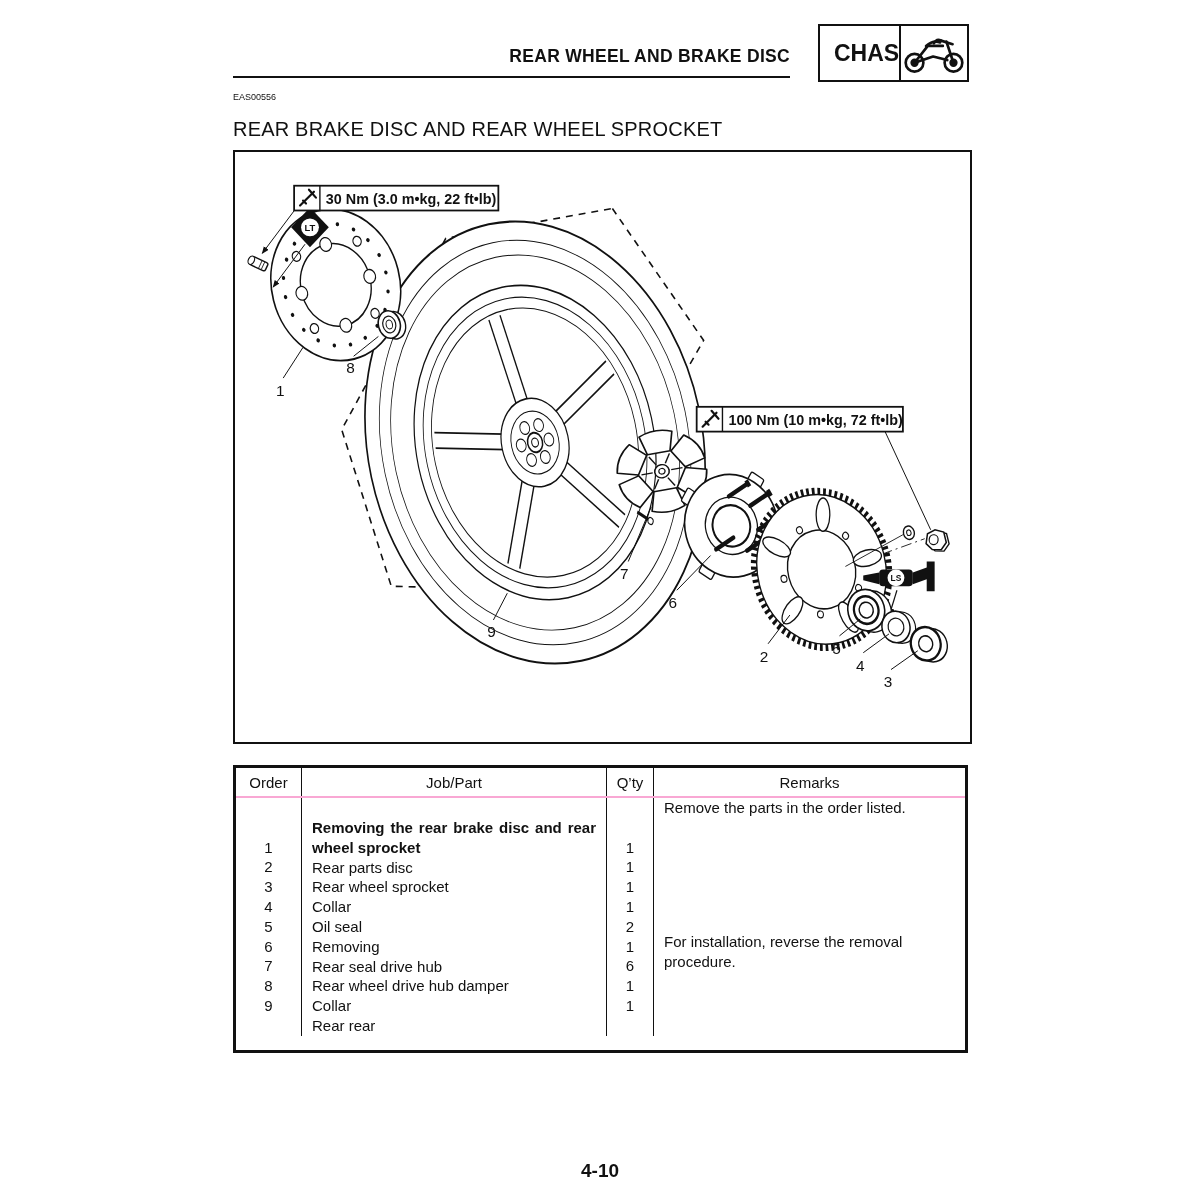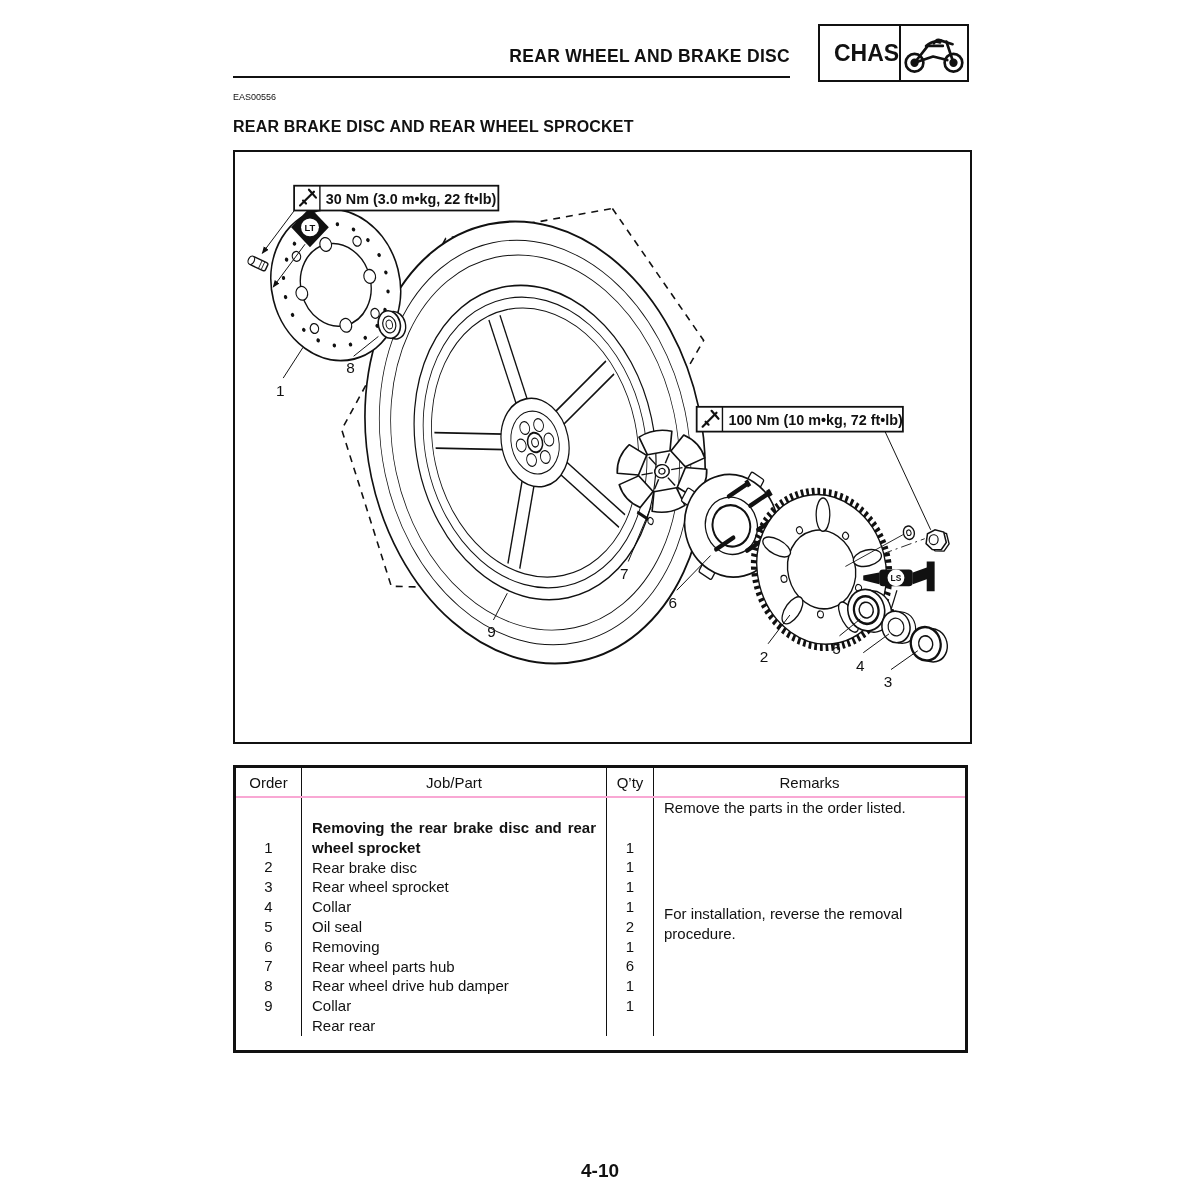--- a/index.html
+++ b/index.html
@@ -4,39 +4,39 @@
 <style>
   html,body{margin:0;padding:0;background:#fff;}
   body{width:1200px;height:1200px;position:relative;font-family:"Liberation Sans",sans-serif;color:#111;}
   .page{position:absolute;inset:0;background:#fff;}
   .doc-title{position:absolute;left:233px;top:46px;width:557px;text-align:right;font-size:17.5px;font-weight:bold;letter-spacing:.3px;}
   .title-rule{position:absolute;left:233px;top:76px;width:557px;height:2px;background:#111;}
   .chas-box{position:absolute;left:818px;top:24px;width:147px;height:54px;border:2px solid #111;display:flex;background:#fff;}
   .chas-label{width:72px;display:flex;align-items:center;justify-content:center;font-size:23px;font-weight:bold;border-right:2px solid #111;margin-left:14px;}
   .chas-icon{flex:1;display:flex;align-items:center;justify-content:center;}
   .eas-code{position:absolute;left:233px;top:92px;font-size:9px;}
-  .section-heading{position:absolute;left:233px;top:118px;font-size:16px;font-weight:bold;letter-spacing:.2px;}
+  .section-heading{position:absolute;left:233px;top:118px;font-size:20px;font-weight:normal;letter-spacing:.2px;}
   .diagram-wrap{position:absolute;left:233px;top:150px;width:735px;height:590px;border:2.5px solid #111;background:#fff;}
   .diagram-wrap svg{display:block;}
   .parts-table{position:absolute;left:233px;top:765px;width:735px;border:3px solid #111;box-sizing:border-box;background:#fff;font-size:15px;}
   .thead{display:flex;height:28px;border-bottom:2px solid #f9a8d4;align-items:center;}
   .th{display:flex;align-items:center;justify-content:center;height:100%;box-sizing:border-box;}
   .col-order{width:66px;border-right:1.5px solid #111;}
   .col-part{width:305px;border-right:1.5px solid #111;}
   .col-qty{width:47px;border-right:1.5px solid #111;}
   .col-remarks{flex:1;}
   .tbody{display:flex;align-items:stretch;padding-bottom:14px;}
   .tb{box-sizing:border-box;line-height:19.8px;}
   .tb.col-order{text-align:center;}
   .tb.col-qty{text-align:center;}
   .spacer2{height:39.6px;}
   .proc-title{font-weight:bold;text-align:justify;padding:0 10px 0 10px;margin-top:20px;}
   .part-line{padding-left:10px;}
   .remark-line{padding-left:10px;}
-  .footer-remark{padding-left:10px;margin-top:86px;width:290px;}
+  .footer-remark{padding-left:10px;margin-top:114px;width:290px;}
   .page-number{position:absolute;left:0;top:1160px;width:1200px;text-align:center;font-size:19px;font-weight:bold;}
   .svgtext{font-family:"Liberation Sans",sans-serif;}
 </style>
 </head>
 <body>
 
 <div class="page">
 
   <div class="doc-title">REAR WHEEL AND BRAKE DISC</div>
   <div class="title-rule"></div>
@@ -378,26 +378,26 @@
         <div>3</div>
         <div>4</div>
         <div>5</div>
         <div>6</div>
         <div>7</div>
         <div>8</div>
         <div>9</div>
       </div>
       <div class="tb col-part">
         <div class="proc-title">Removing the rear brake disc and rear wheel sprocket</div>
-        <div class="part-line">Rear brake disc</div>
+        <div class="part-line">Rear parts disc</div>
         <div class="part-line">Rear wheel sprocket</div>
         <div class="part-line">Collar</div>
         <div class="part-line">Oil seal</div>
         <div class="part-line">Removing</div>
-        <div class="part-line">Rear wheel parts hub</div>
+        <div class="part-line">Rear seal drive hub</div>
         <div class="part-line">Rear wheel drive hub damper</div>
         <div class="part-line">Collar</div>
         <div class="part-line">Rear rear</div>
       </div>
       <div class="tb col-qty">
         <div class="spacer2"></div>
         <div>1</div>
         <div>1</div>
         <div>1</div>
         <div>1</div>

